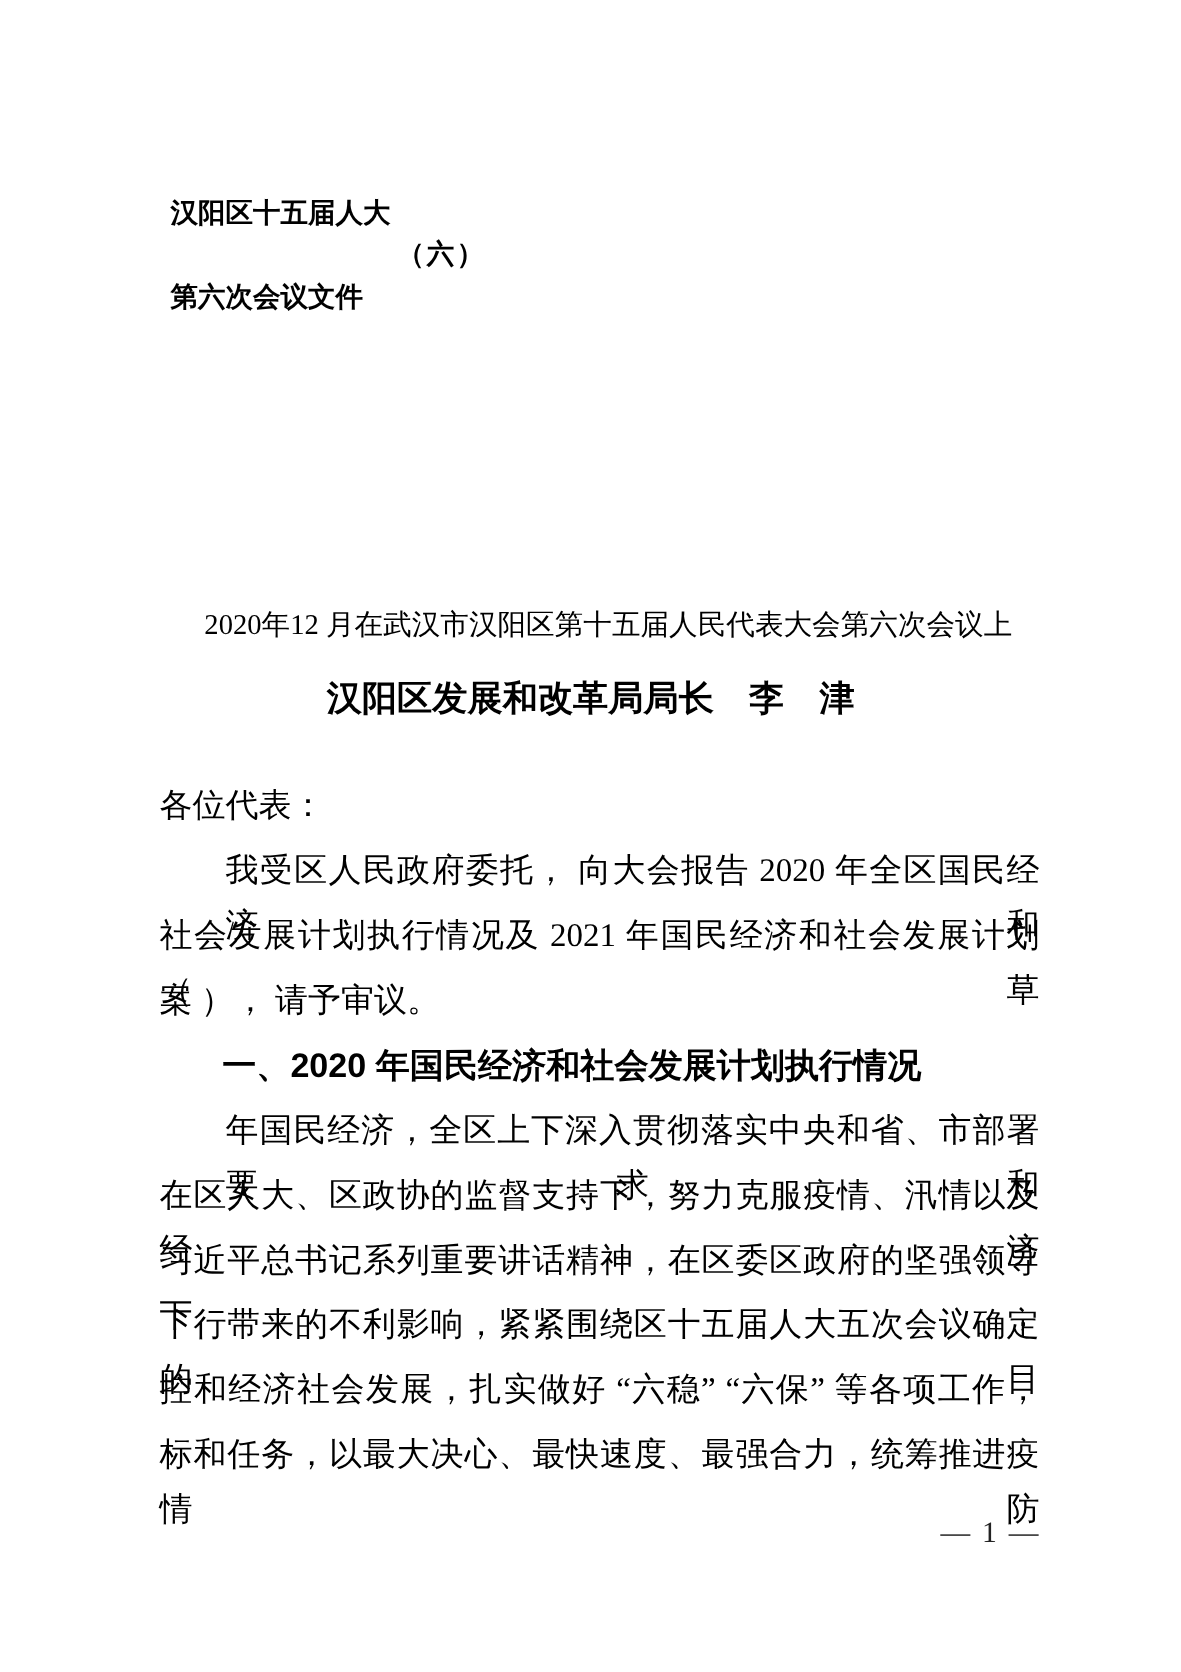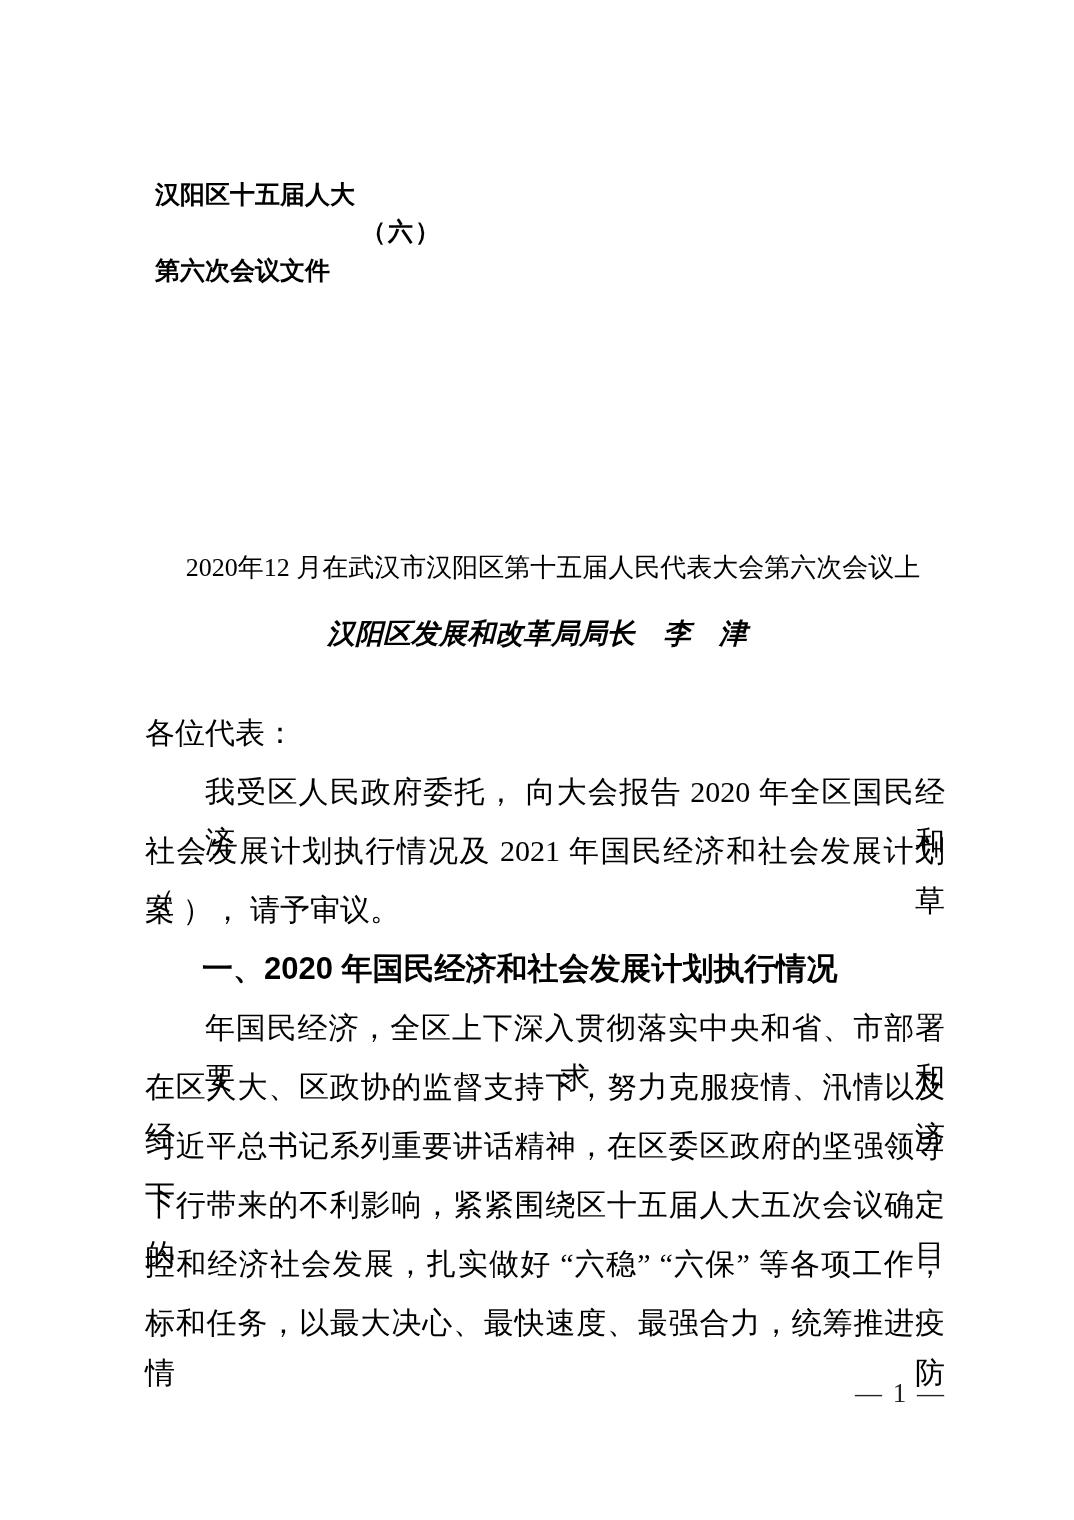--- a/index.html
+++ b/index.html
@@ -51,26 +51,25 @@
     line-height: 34px;
     white-space: nowrap;
     color: #000;
   }
   .speaker {
     position: absolute;
     top: 614px;
     left: 0;
     width: 100%;
     text-align: center;
-    font-size: 28px;
+    font-size: 32px;
     font-weight: 700;
     line-height: 40px;
     white-space: nowrap;
     color: #000;
-    font-style: italic;
   }
   
   .body-flow {
     position: absolute;
     top: 708px;
     left: 145px;
     width: 800px;
     font-size: 30px;
     color: #000;
   }

